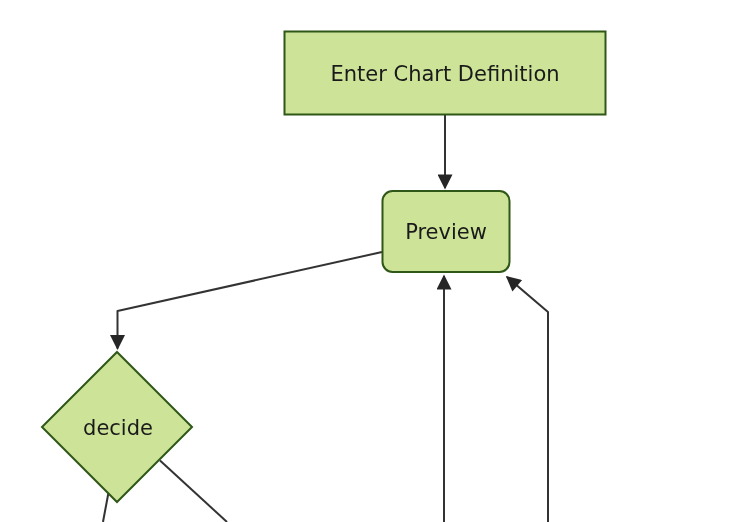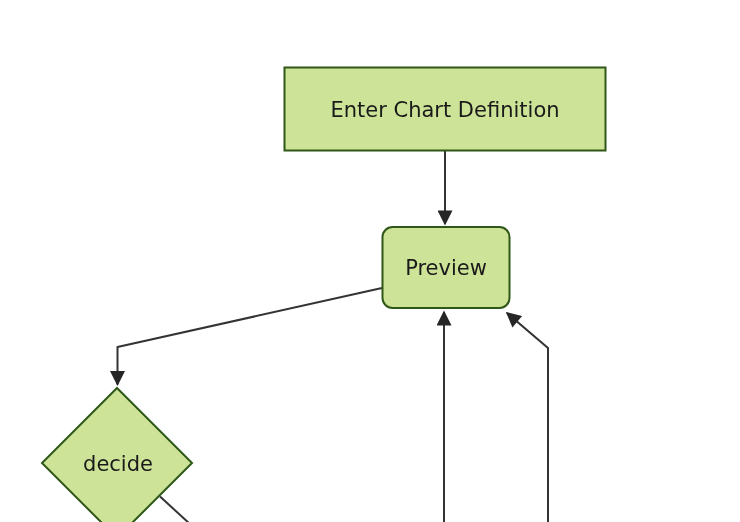--- a/index.html
+++ b/index.html
@@ -9,21 +9,20 @@
     height: 522px;
     background: var(--background, #ffffff);
     overflow: hidden;
     font-family: "DejaVu Sans", "Liberation Sans", sans-serif;
   }
   .stage {
     position: relative;
     width: 740px;
     height: 458px;
     background: var(--background, #ffffff);
-    margin-top: 36px;
   }
   svg.flowchart {
     display: block;
     width: 740px;
     height: 522px;
   }
   .edge {
     fill: none;
     stroke: var(--edge-line, #333333);
     stroke-width: 2;

